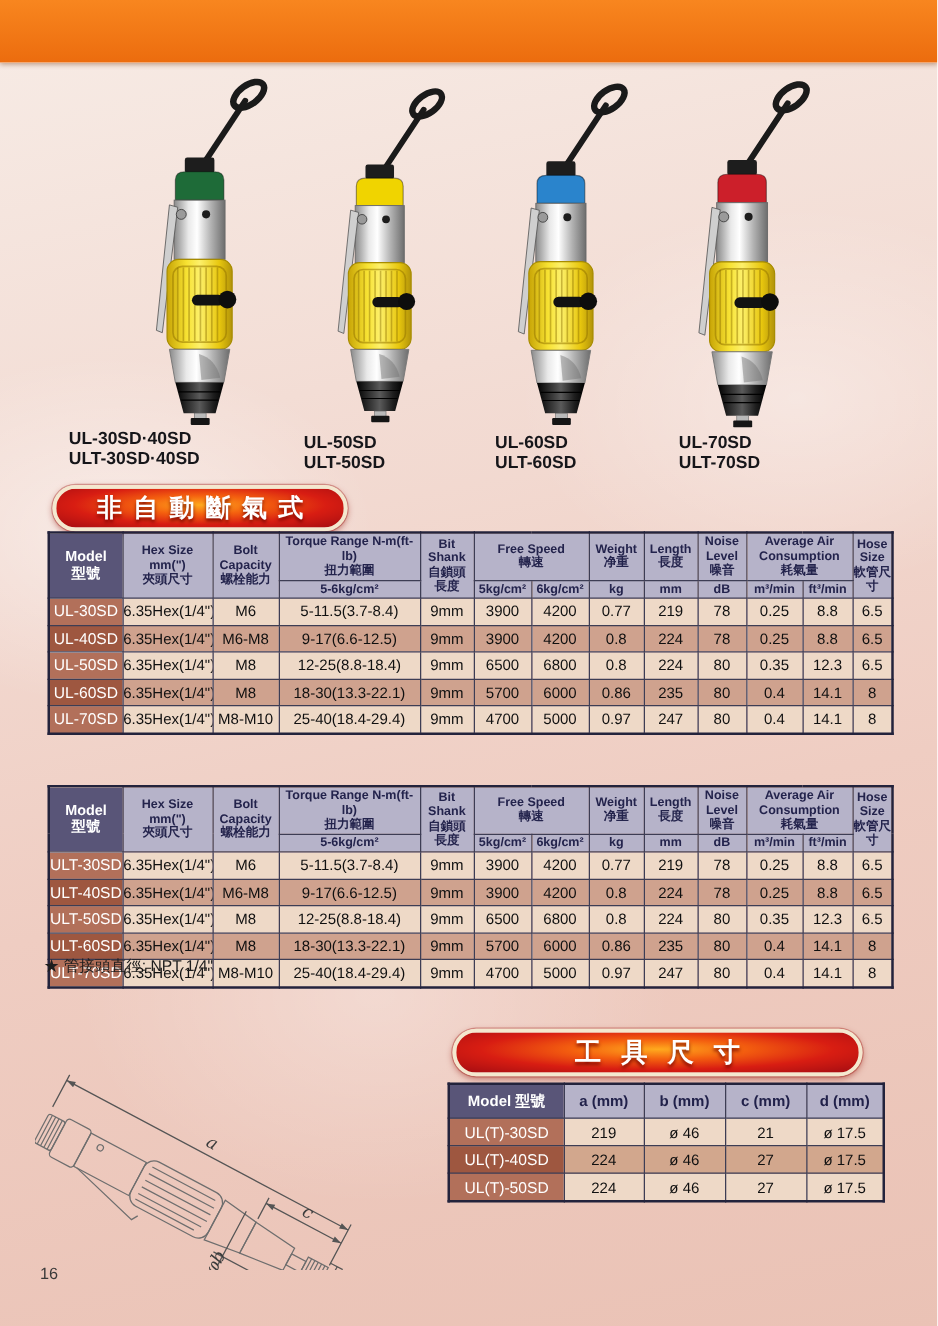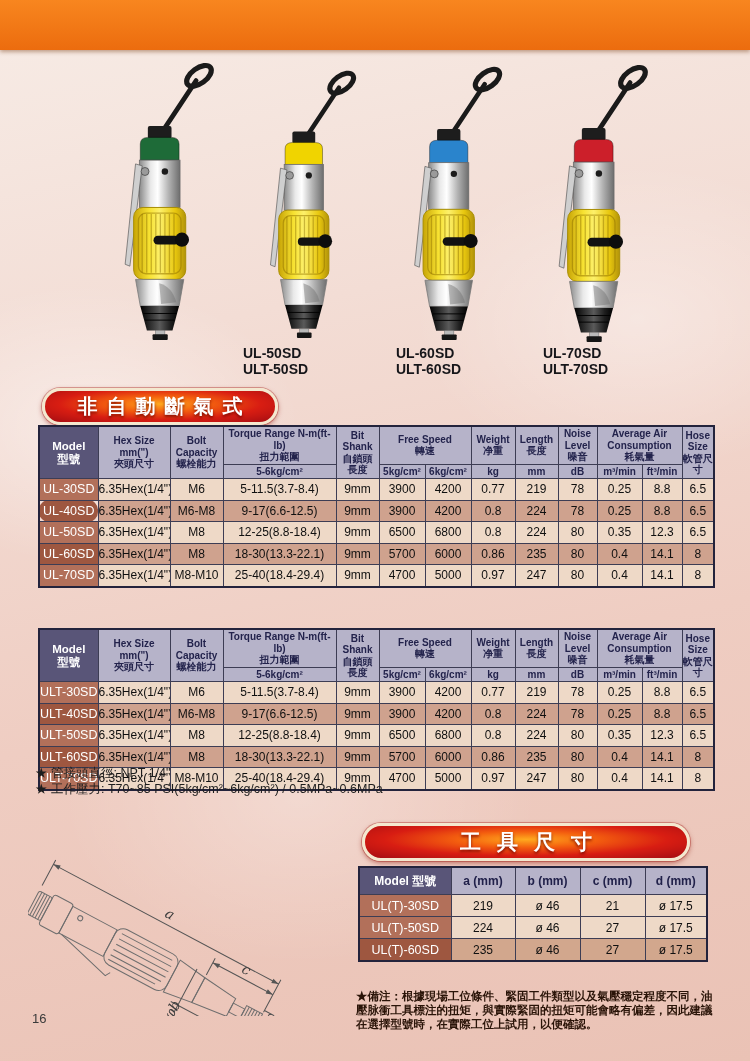--- a/index.html
+++ b/index.html
@@ -135,20 +135,22 @@
   <path d="M38.0 167 V229 M42.8 167 V229 M47.6 167 V229 M52.4 167 V229 M57.2 167 V229 M62.0 167 V229 M66.8 167 V229 M71.6 167 V229 " stroke="rgba(140,110,0,.45)" stroke-width="1.4" fill="none"></path>
   <rect x="50" y="190" width="27" height="9" rx="4.5" fill="#121212"></rect>
   <circle cx="80" cy="194" r="7.5" fill="#0d0d0d"></circle>
   <path d="M31 236 L82 236 L77 264 L36 264 Z" fill="url(#gSilver)" stroke="#777" stroke-width=".8"></path>
   <path d="M56 240 Q70 244 74 260 L58 262 Z" fill="rgba(110,110,110,.45)"></path>
   <path d="M36 264 L77 264 L70 290 L43 290 Z" fill="url(#gBlack)"></path>
   <path d="M39 272 L74 272 M41 279 L72 279" stroke="#000" stroke-width="1"></path>
   <rect x="52" y="290" width="10" height="5" fill="#b9b9b9" stroke="#666" stroke-width=".5"></rect>
   <rect x="49" y="294" width="16" height="6" rx="1" fill="#151515"></rect>
  </svg></div>
+      <div class="tool-label lab0" style="white-space: pre-line;">UL-30SD·40SD
+ULT-30SD·40SD</div>
       <div class="tool tool1"><svg viewBox="0 0 120 300" xmlns="http://www.w3.org/2000/svg">
   <ellipse transform="rotate(-36 98 21)" cx="98" cy="21" rx="15" ry="8" fill="none" stroke="#1a1a1a" stroke-width="5.5"></ellipse>
   <path d="M48 97 L95 26" stroke="#1a1a1a" stroke-width="5" stroke-linecap="round"></path>
   <rect x="44" y="74" width="25" height="13" rx="2" fill="#1d1d1d"></rect>
   <path d="M36 110 L36 93 Q36 86 44 86 L69 86 Q77 86 77 93 L77 110 Z" fill="#f0d400" stroke="rgba(0,0,0,.4)"></path>
   <rect x="35" y="110" width="43" height="50" fill="url(#gSilver)" stroke="#6a6a6a" stroke-width=".8"></rect>
   <circle cx="62" cy="122" r="3.4" fill="#1c1c1c"></circle>
   <polygon points="31,114 38,116 25,222 20,220" fill="#cfcfcf" stroke="#555" stroke-width=".7"></polygon>
   <circle cx="41" cy="122" r="4.2" fill="#9a9a9a" stroke="#444" stroke-width=".8"></circle>
   <rect x="29" y="160" width="55" height="76" rx="10" fill="url(#gGrip)" stroke="#a78c00"></rect>
@@ -283,21 +285,21 @@
           <td style="white-space: pre-line;">3900</td>
           <td style="white-space: pre-line;">4200</td>
           <td style="white-space: pre-line;">0.77</td>
           <td style="white-space: pre-line;">219</td>
           <td style="white-space: pre-line;">78</td>
           <td style="white-space: pre-line;">0.25</td>
           <td style="white-space: pre-line;">8.8</td>
           <td style="white-space: pre-line;">6.5</td>
         </tr>
         <tr class="even">
-          <td class="model" style="white-space: pre-line; border-radius: 10px;">UL-40SD</td>
+          <td class="model" style="white-space: pre-line;">UL-40SD</td>
           <td style="white-space: pre-line;">6.35Hex(1/4")</td>
           <td style="white-space: pre-line;">M6-M8</td>
           <td style="white-space: pre-line;">9-17(6.6-12.5)</td>
           <td style="white-space: pre-line;">9mm</td>
           <td style="white-space: pre-line;">3900</td>
           <td style="white-space: pre-line;">4200</td>
           <td style="white-space: pre-line;">0.8</td>
           <td style="white-space: pre-line;">224</td>
           <td style="white-space: pre-line;">78</td>
           <td style="white-space: pre-line;">0.25</td>
@@ -485,21 +487,20 @@
           <td style="white-space: pre-line;">80</td>
           <td style="white-space: pre-line;">0.4</td>
           <td style="white-space: pre-line;">14.1</td>
           <td style="white-space: pre-line;">8</td>
         </tr>
       </tbody>
   </table>
 
   <div class="notes">
       <div class="note-line" style="white-space: pre-wrap;">★ 管接頭直徑: NPT 1/4"</div>
-      <div class="note-line" style="white-space: pre-wrap;">★ 工作壓力: T70~85 PSI(5kg/cm²~6kg/cm²) / 0.5MPa~0.6MPa</div>
     </div>
 
   <svg class="diagram" viewBox="0 0 332 198">
     <g transform="translate(16,64) rotate(28)" stroke="#6e6e6e" stroke-width="1" fill="none">
 
       <rect x="0" y="10" width="15" height="26" rx="2"></rect>
       <path d="M3 10 V36 M6 10 V36 M9 10 V36 M12 10 V36"></path>
       <rect x="15" y="6" width="22" height="34" rx="3"></rect>
 
       <rect x="37" y="8" width="50" height="30"></rect>
@@ -552,32 +553,31 @@
         </tr>
       </thead>
       <tbody>
         <tr class="odd">
           <td class="model" style="white-space: pre-line;">UL(T)-30SD</td>
           <td style="white-space: pre-line;">219</td>
           <td style="white-space: pre-line;">ø 46</td>
           <td style="white-space: pre-line;">21</td>
           <td style="white-space: pre-line;">ø 17.5</td>
         </tr>
+        <tr class="even">
+          <td class="model" style="white-space: pre-line;">UL(T)-40SD</td>
+          <td style="white-space: pre-line;">224</td>
+          <td style="white-space: pre-line;">ø 46</td>
+          <td style="white-space: pre-line;">27</td>
+          <td style="white-space: pre-line;">ø 17.5</td>
+        </tr>
         <tr class="odd">
           <td class="model" style="white-space: pre-line;">UL(T)-50SD</td>
           <td style="white-space: pre-line;">224</td>
           <td style="white-space: pre-line;">ø 46</td>
           <td style="white-space: pre-line;">27</td>
           <td style="white-space: pre-line;">ø 17.5</td>
         </tr>
-        <tr class="even">
-          <td class="model" style="white-space: pre-line;">UL(T)-60SD</td>
-          <td style="white-space: pre-line;">235</td>
-          <td style="white-space: pre-line;">ø 46</td>
-          <td style="white-space: pre-line;">27</td>
-          <td style="white-space: pre-line;">ø 17.5</td>
-        </tr>
       </tbody>
   </table>
 
-  <div class="footnote">★備注：根據現場工位條件、緊固工件類型以及氣壓穩定程度不同，油壓脉衝工具標注的扭矩，與實際緊固的扭矩可能會略有偏差，因此建議在選擇型號時，在實際工位上試用，以便確認。</div>
   <div class="page-num">16</div>
 </div>
 
 </body></html>

